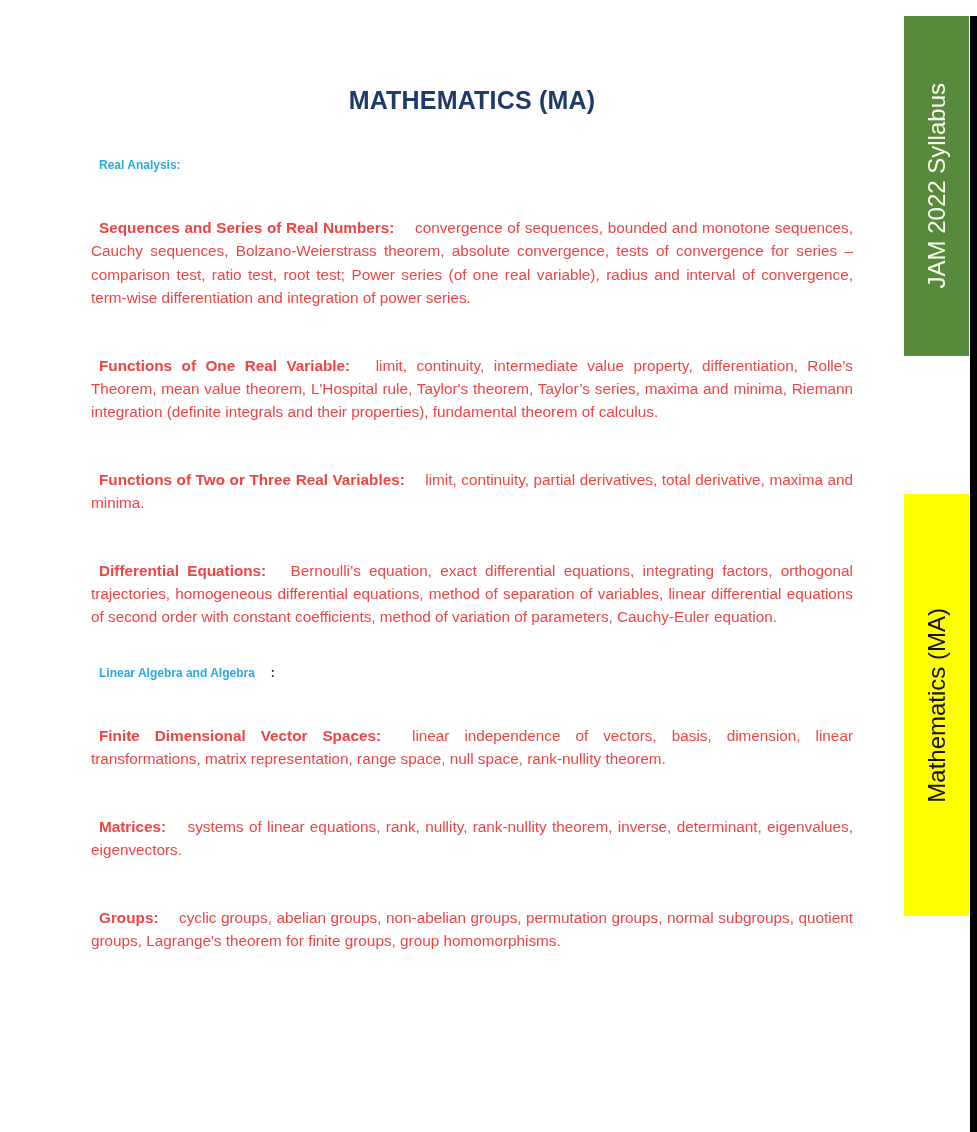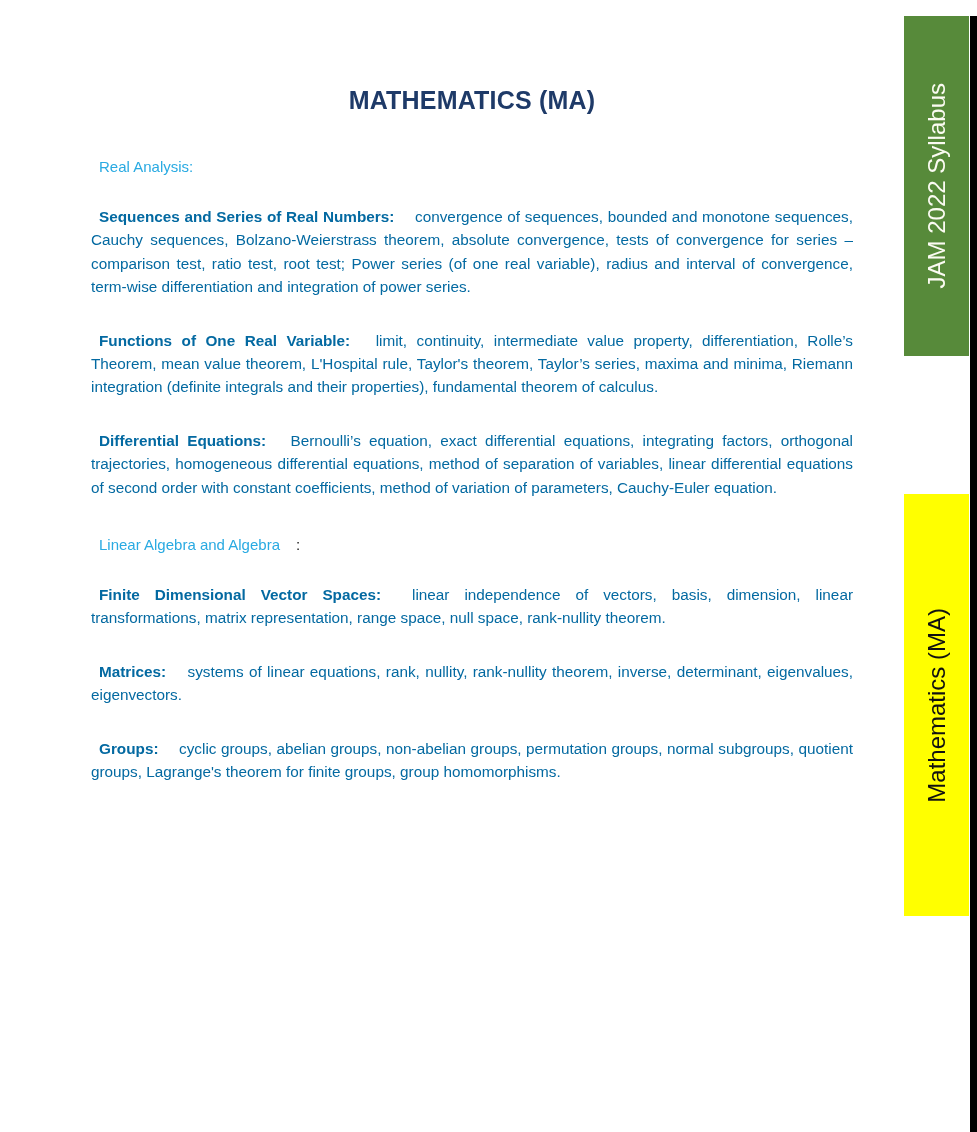--- a/index.html
+++ b/index.html
@@ -22,30 +22,30 @@
   .title {
     margin-top: 54px;
     text-align: center;
     font-size: 25px;
     font-weight: bold;
     letter-spacing: 0.2px;
     color: var(--title-color, #1e3a68);
   }
   .section-heading {
     margin-top: 21px;
-    font-size: 15px;
-    font-weight: normal;
+    font-size: 12px;
+    font-weight: bold;
     color: var(--heading-color, #29aae2);
   }
   .section-heading .dark-colon { color: #1a1a1a; }
   .para {
-    margin-top: 14px;
+    margin-top: 28px;
     font-size: 15.3px;
     line-height: 23.4px;
-    color: #0369a1;
+    color: #ef4444;
     text-align: justify;
   }
   .para strong { font-weight: bold; }
   
   #sections > .section-heading:first-child { margin-top: 19px; }
 
   .banner {
     position: absolute;
     left: 888px;
     width: 65px;
@@ -80,20 +80,21 @@
 <body>
 
 <div class="page">
 
   <div class="content">
     <h1 class="title">MATHEMATICS (MA)</h1>
     <div id="sections">
         <h2 class="section-heading"><span>Real Analysis:</span></h2>
         <p class="para"><strong>Sequences and Series of Real Numbers:</strong><span> convergence of sequences, bounded and monotone sequences, Cauchy sequences, Bolzano-Weierstrass theorem, absolute convergence, tests of convergence for series – comparison test, ratio test, root test; Power series (of one real variable), radius and interval of convergence, term-wise differentiation and integration of power series.</span></p>
         <p class="para"><strong>Functions of One Real Variable:</strong><span> limit, continuity, intermediate value property, differentiation, Rolle’s Theorem, mean value theorem, L'Hospital rule, Taylor's theorem, Taylor’s series, maxima and minima, Riemann integration (definite integrals and their properties), fundamental theorem of calculus.</span></p>
+        <p class="para"><strong>Functions of Two or Three Real Variables:</strong><span> limit, continuity, partial derivatives, total derivative, maxima and minima.</span></p>
         <p class="para"><strong>Differential Equations:</strong><span> Bernoulli’s equation, exact differential equations, integrating factors, orthogonal trajectories, homogeneous differential equations, method of separation of variables, linear differential equations of second order with constant coefficients, method of variation of parameters, Cauchy-Euler equation.</span></p>
         <h2 class="section-heading"><span>Linear Algebra and Algebra</span><span class="dark-colon">:</span></h2>
         <p class="para"><strong>Finite Dimensional Vector Spaces:</strong><span> linear independence of vectors, basis, dimension, linear transformations, matrix representation, range space, null space, rank-nullity theorem.</span></p>
         <p class="para"><strong>Matrices:</strong><span> systems of linear equations, rank, nullity, rank-nullity theorem, inverse, determinant, eigenvalues, eigenvectors.</span></p>
         <p class="para"><strong>Groups:</strong><span> cyclic groups, abelian groups, non-abelian groups, permutation groups, normal subgroups, quotient groups, Lagrange's theorem for finite groups, group homomorphisms.</span></p>
       </div>
   </div>
 
   <div class="banner green">
     <span class="vtext">JAM 2022 Syllabus</span>

